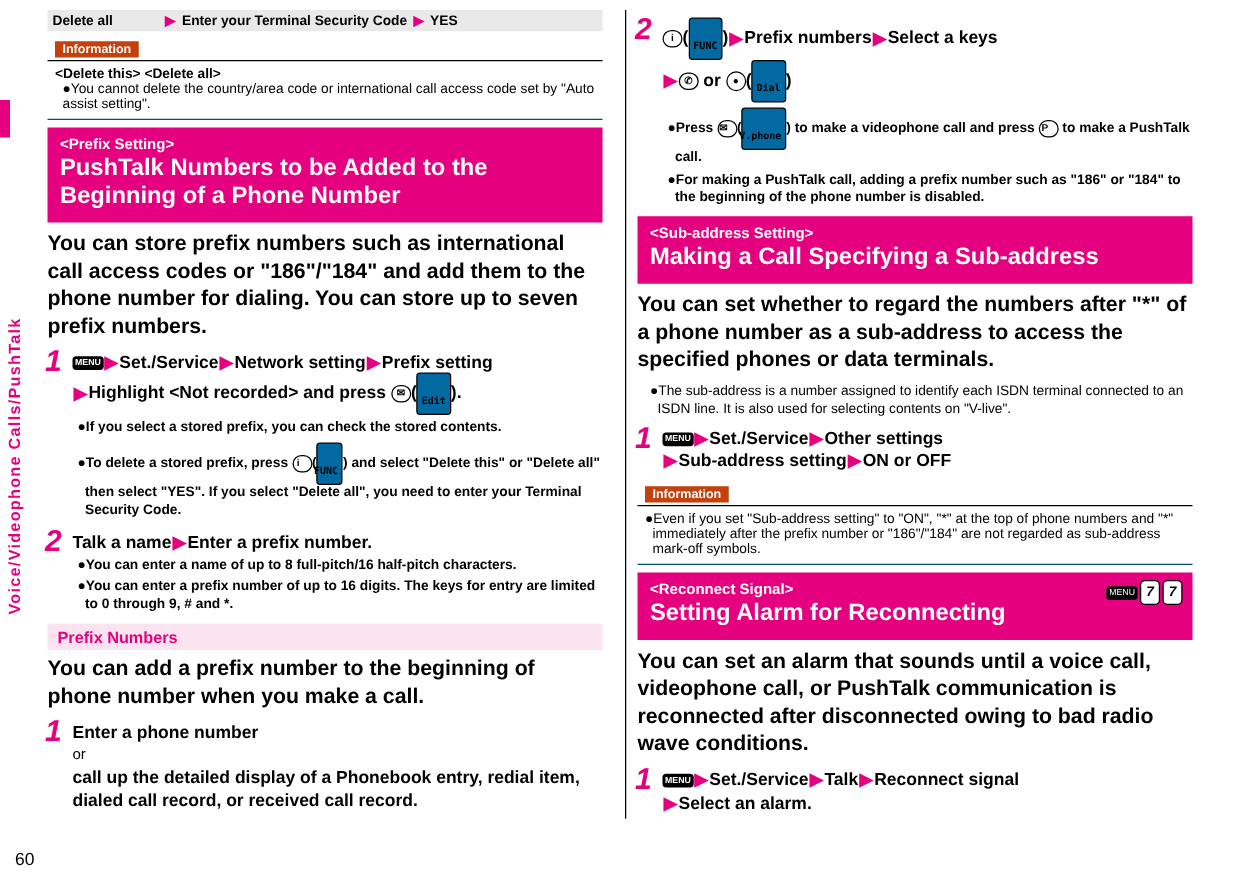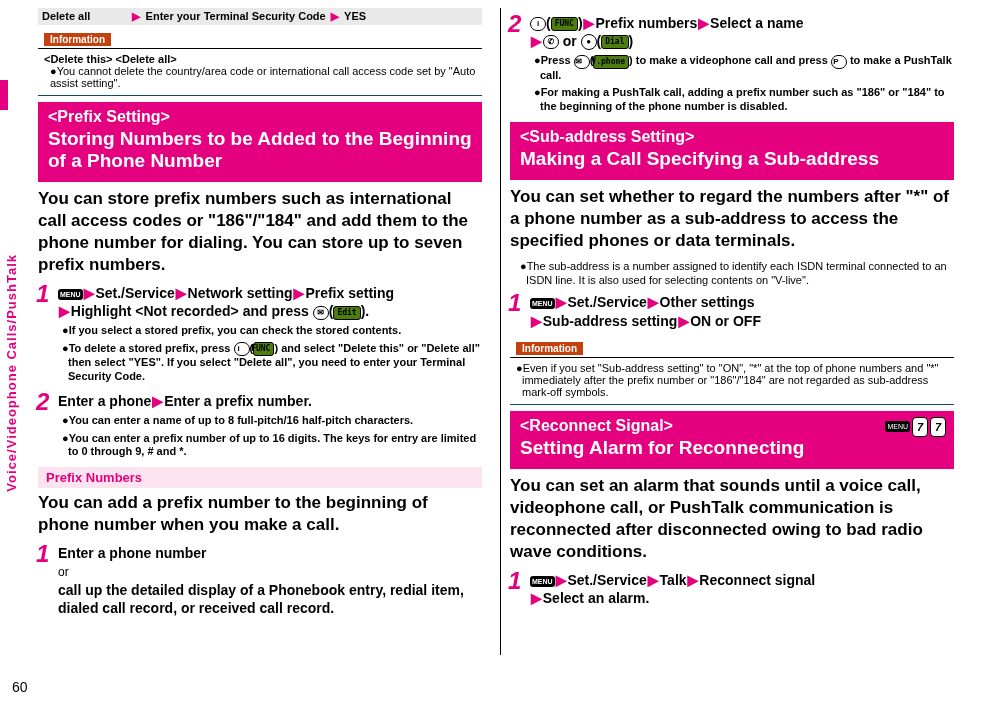--- a/index.html
+++ b/index.html
@@ -75,21 +75,21 @@
     text-indent: -6px;
   }
   .info-body .sub { font-weight: bold; display: block; text-indent: 0; margin-left: -6px;}
   .feature-header {
     background: #e4007f;
     color: #fff;
     padding: 6px 10px 10px 10px;
     margin-bottom: 6px;
   }
   .feature-header.with-badge { position: relative; }
-  .feature-tag { font-size: 16px; font-weight: bold; display: block; margin-bottom: 2px; }
+  .feature-tag { font-size: 12px; font-weight: bold; display: block; margin-bottom: 2px; }
   .feature-title { font-size: 19px; font-weight: bold; line-height: 1.15; }
   .intro { font-weight: bold; font-size: 17px; margin: 4px 0 8px 0; line-height: 1.3; }
   .bullet { font-size: 11px; padding-left: 12px; text-indent: -6px; margin: 2px 0 4px 4px; line-height: 1.25;}
   .step { position: relative; padding-left: 20px; margin: 6px 0 8px 0; }
   .step-num {
     position: absolute;
     left: -2px;
     top: -4px;
     color: #e4007f;
     font-size: 24px;
@@ -113,21 +113,21 @@
     border-radius: 8px;
     min-width: 16px;
     height: 14px;
     line-height: 12px;
     font-size: 8px;
     text-align: center;
     vertical-align: middle;
     padding: 0 2px;
     background: #fff;
   }
-  .key-icon.rect { border-radius: 3px; background:#4d7c0f; font-family: monospace; font-size:8px; padding:0 3px;}
+  .key-icon.rect { border-radius: 3px; background:#0369a1; font-family: monospace; font-size:8px; padding:16px 3px;}
   .key-icon.round { border-radius: 50%; width:16px; height:16px; line-height:14px; }
   .menu-badge {
     display:inline-block;
     background:#000;
     color:#fff;
     font-size:7px;
     padding:2px 2px;
     border-radius:3px;
     vertical-align:middle;
     line-height:1;
@@ -195,21 +195,21 @@
     <div>
       <span class="info-tag">Information</span>
       <div class="info-body">
         <span class="sub">&lt;Delete this&gt; &lt;Delete all&gt;</span>
         <span>●You cannot delete the country/area code or international call access code set by "Auto assist setting".</span>
       </div>
     </div>
 
     <div class="feature-header">
       <span class="feature-tag">&lt;Prefix Setting&gt;</span>
-      <span class="feature-title">Storing Numbers to be Added to the Beginning of a Phone Number</span>
+      <span class="feature-title">PushTalk Numbers to be Added to the Beginning of a Phone Number</span>
     </div>
 
     <div class="intro">You can store prefix numbers such as international call access codes or "186"/"184" and add them to the phone number for dialing. You can store up to seven prefix numbers.</div>
 
     <div class="step">
       <span class="step-num">1</span>
       <div class="step-main">
         <span class="menu-badge">MENU</span><span class="sep">▶</span><span>Set./Service</span><span class="sep">▶</span><span>Network setting</span><span class="sep">▶</span><span>Prefix setting</span><br>
         <span class="sep">▶</span><span>Highlight &lt;Not recorded&gt; and press</span>
         <span class="key-icon">✉</span>(<span class="key-icon rect">Edit</span>).
@@ -218,21 +218,21 @@
       <div class="step-sub">
         <span>●To delete a stored prefix, press</span>
         <span class="key-icon">i</span>(<span class="key-icon rect">FUNC</span>)
         <span>and select "Delete this" or "Delete all" then select "YES". If you select "Delete all", you need to enter your Terminal Security Code.</span>
       </div>
     </div>
 
     <div class="step">
       <span class="step-num">2</span>
       <div class="step-main">
-        <span>Enter a phone</span><span class="sep">▶</span><span>Enter a prefix number.</span>
+        <span>Talk a name</span><span class="sep">▶</span><span>Enter a prefix number.</span>
       </div>
       <div class="step-sub">●You can enter a name of up to 8 full-pitch/16 half-pitch characters.</div>
       <div class="step-sub">●You can enter a prefix number of up to 16 digits. The keys for entry are limited to 0 through 9, # and *.</div>
     </div>
 
     <div class="pink-sub">Prefix Numbers</div>
     <div class="intro">You can add a prefix number to the beginning of phone number when you make a call.</div>
 
     <div class="step">
       <span class="step-num">1</span>
@@ -243,21 +243,21 @@
       <div class="step-main">call up the detailed display of a Phonebook entry, redial item, dialed call record, or received call record.</div>
     </div>
 
   </div>
 
   <div class="col">
 
     <div class="step">
       <span class="step-num">2</span>
       <div class="step-main">
-        <span class="key-icon">i</span>(<span class="key-icon rect">FUNC</span>)<span class="sep">▶</span><span>Prefix numbers</span><span class="sep">▶</span><span>Select a name</span><br>
+        <span class="key-icon">i</span>(<span class="key-icon rect">FUNC</span>)<span class="sep">▶</span><span>Prefix numbers</span><span class="sep">▶</span><span>Select a keys</span><br>
         <span class="sep">▶</span><span class="key-icon">✆</span>
         <span>or</span>
         <span class="key-icon round">●</span>(<span class="key-icon rect">Dial</span>)
       </div>
       <div class="step-sub">
         <span>●Press</span>
         <span class="key-icon">✉</span>(<span class="key-icon rect">V.phone</span>)
         <span>to make a videophone call and press</span>
         <span class="key-icon">P</span>
         <span>to make a PushTalk call.</span>

